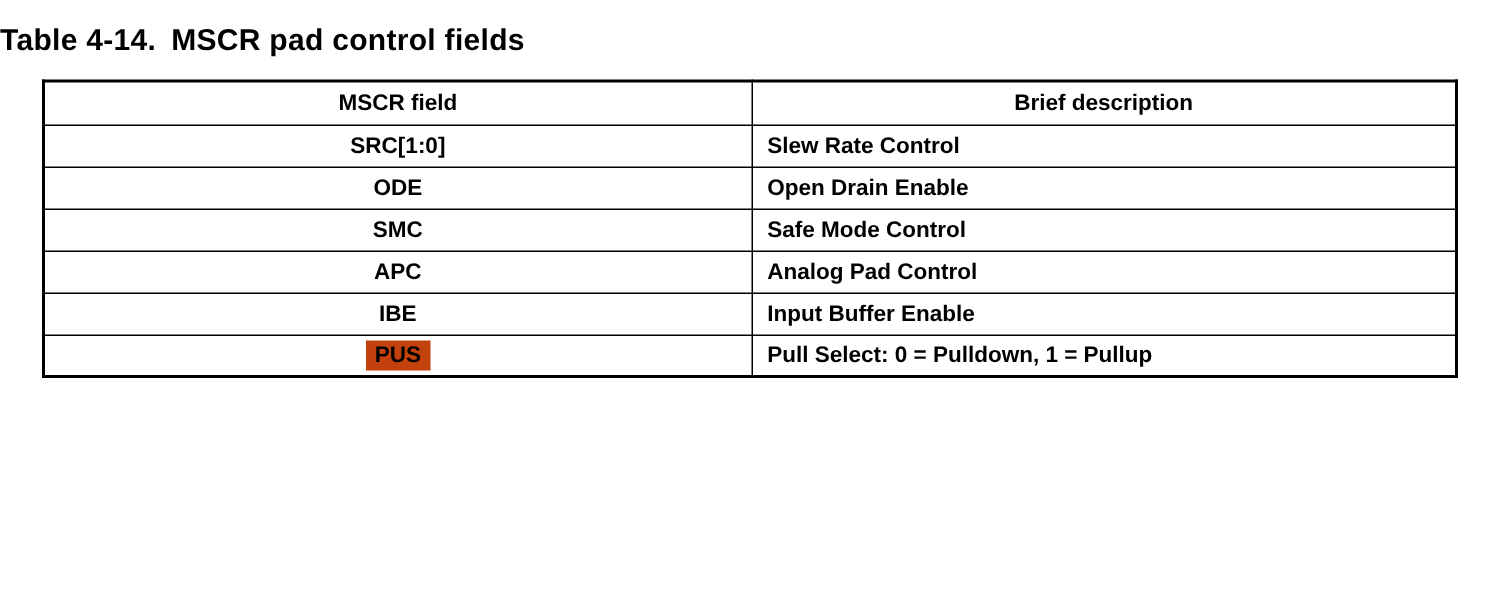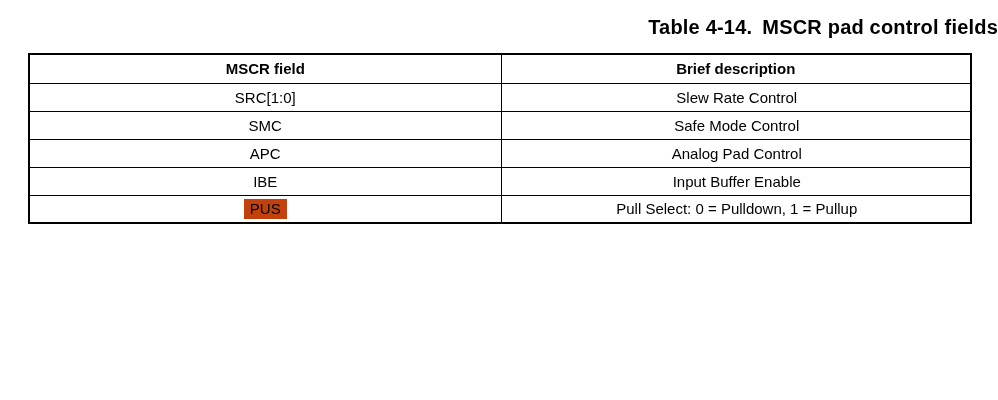--- a/index.html
+++ b/index.html
@@ -14,21 +14,21 @@
     color: #000000;
     overflow: hidden;
   }
   .page {
     position: relative;
     width: 998px;
     height: 400px;
     box-sizing: border-box;
   }
   .table-caption {
-    text-align: right;
+    text-align: left;
     font-size: 20px;
     font-weight: bold;
     letter-spacing: 0.2px;
     padding-top: 16px;
     padding-bottom: 14px;
   }
   .table-caption .caption-gap {
     display: inline-block;
     width: 10px;
   }
@@ -41,34 +41,34 @@
     width: 942px;
     table-layout: fixed;
     border: 2px solid #000;
   }
   table.mscr col.c1 { width: 472px; }
   table.mscr col.c2 { width: 470px; }
   table.mscr th, table.mscr td {
     border: 1px solid #000;
     height: 28px;
     font-size: 15px;
-    font-weight: normal;
+    font-weight: bold;
     padding: 1px 8px;
     box-sizing: border-box;
   }
   table.mscr thead th {
     font-weight: bold;
     text-align: center;
     height: 29px;
   }
   table.mscr td.field {
     text-align: center;
   }
   table.mscr td.desc {
-    text-align: center;
+    text-align: left;
     padding-left: 10px;
   }
   .hl {
     background: #c2410c;
     padding: 1px 6px 2px 6px;
   }
   .caret {
     display: inline-block;
     width: 1px;
     height: 14px;
@@ -97,20 +97,24 @@
           <th>MSCR field</th>
           <th>Brief description</th>
         </tr>
       </thead>
       <tbody>
         <tr>
           <td class="field">SRC[1:0]</td>
           <td class="desc">Slew Rate Control</td>
         </tr>
         <tr>
+          <td class="field">ODE</td>
+          <td class="desc">Open Drain Enable</td>
+        </tr>
+        <tr>
           <td class="field">SMC</td>
           <td class="desc">Safe Mode Control</td>
         </tr>
         <tr>
           <td class="field">APC</td>
           <td class="desc">Analog Pad Control</td>
         </tr>
         <tr>
           <td class="field">IBE</td>
           <td class="desc">Input Buffer Enable</td>

